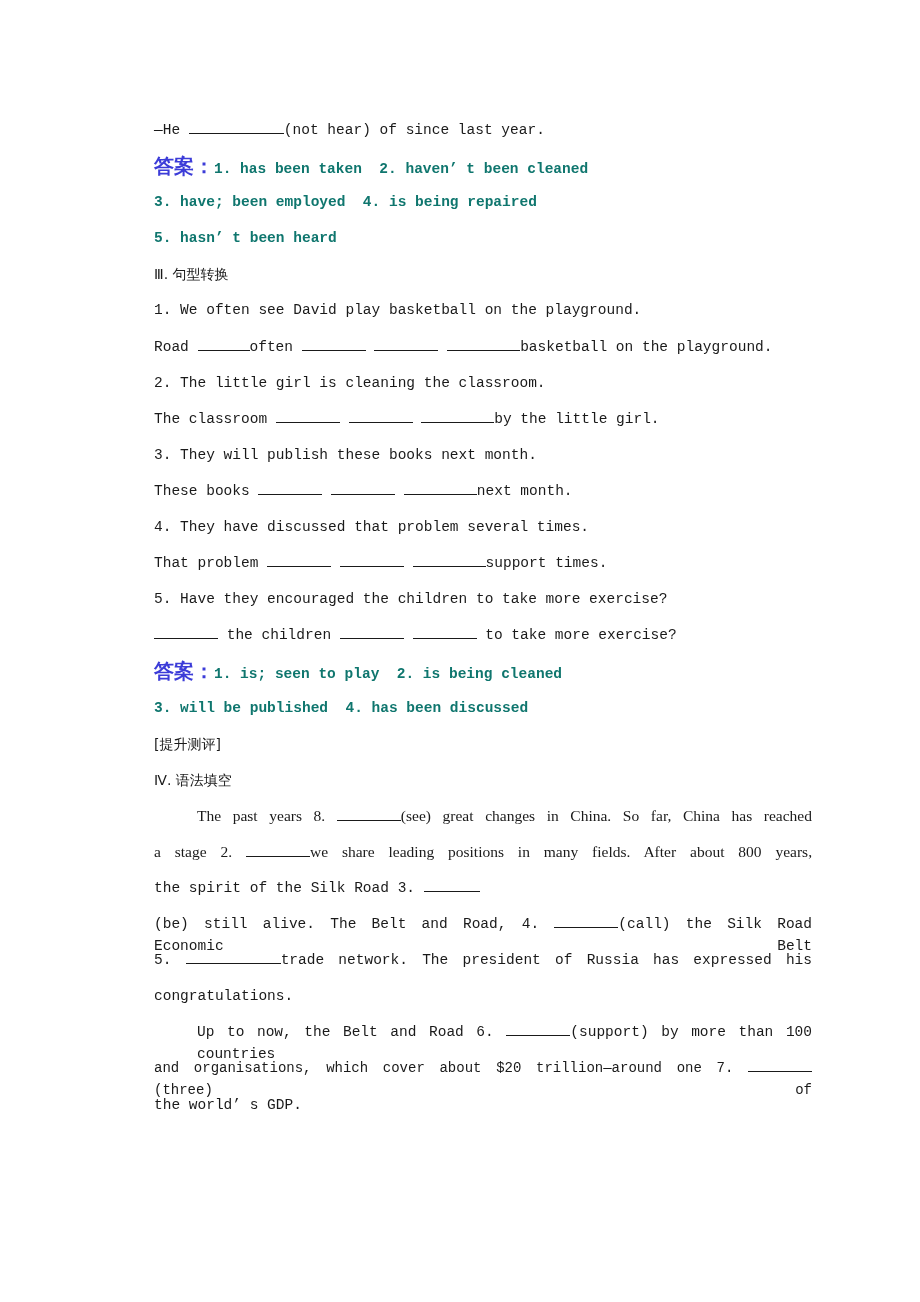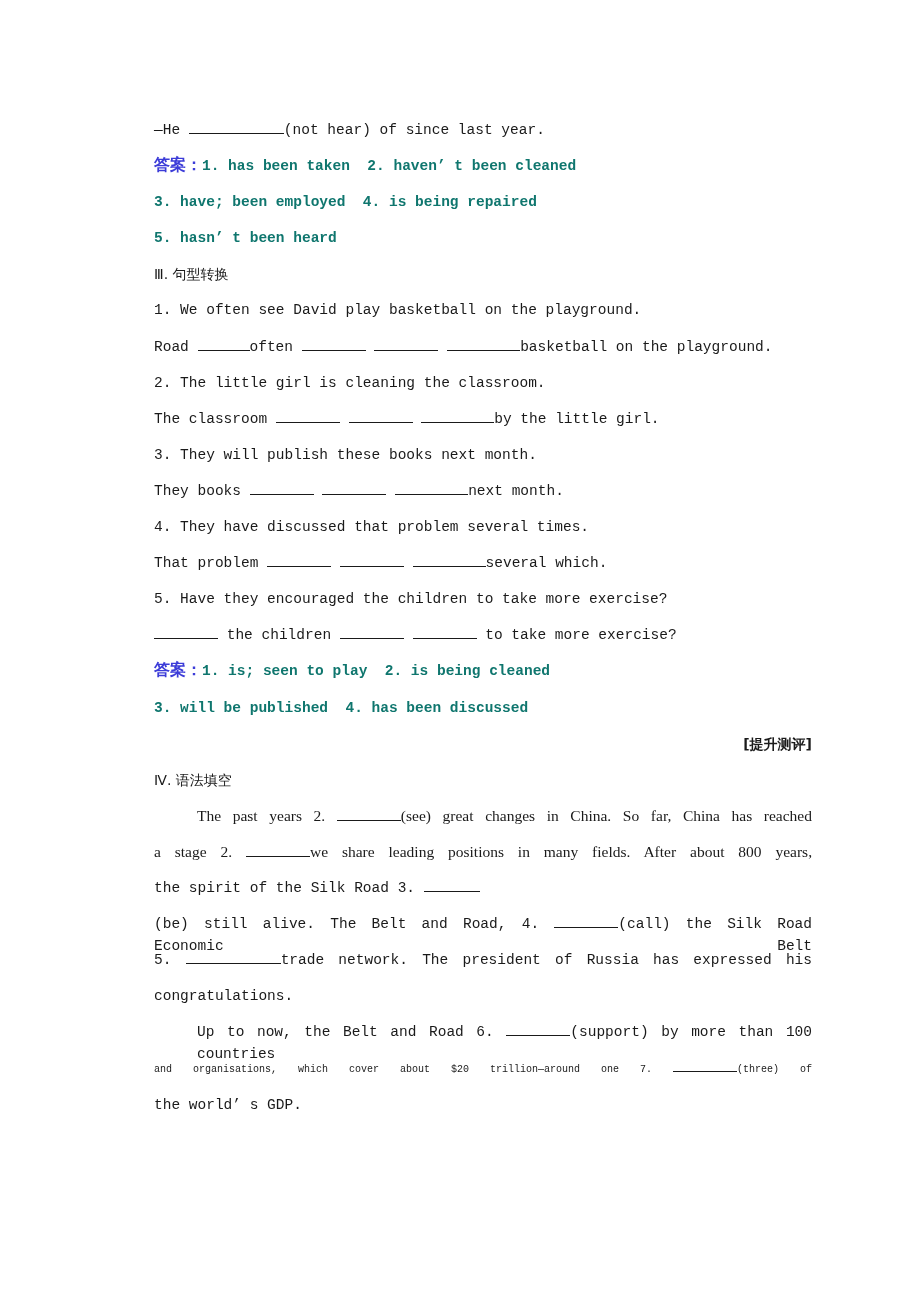--- a/index.html
+++ b/index.html
@@ -28,28 +28,28 @@
       line-height: 22px;
       white-space: pre;
       position: relative;
     }
     .line.justify {
       white-space: normal;
       text-align: justify;
       text-align-last: justify;
     }
     .indent { padding-left: 43px; }
-    .center { text-align: right; font-weight: bold; }
+    .center { text-align: left; }
     .blank {
       display: inline-block;
       border-bottom: 1px solid #1a1a1a;
       height: 14px;
       vertical-align: baseline;
     }
-    .ans-label { color: #3c3cd8; font-weight: bold; font-family: Liberation Mono, monospace; font-size: 16px; }
+    .ans-label { color: #3c3cd8; font-weight: bold; font-family: Liberation Serif, serif; font-size: 20px; }
     .ans { color: #0f766e; font-weight: bold; }
     .cjk { font-family: "DejaVu Sans", sans-serif; font-size: 14px; }
     .serifish { font-family: "Liberation Serif", "DejaVu Serif", serif; font-size: 15.5px; }
     .w64 { width: 64px; }
     .w72 { width: 73px; }
     .w56 { width: 56px; }
     .w95 { width: 95px; }
     .w52 { width: 52px; }
   </style>
 </head>
@@ -65,37 +65,37 @@
 
   <div class="line cjk">Ⅲ. 句型转换</div>
 
   <div class="line">1. We often see David play basketball on the playground.</div>
   <div class="line"><span>Road </span><span class="blank w52"></span><span>often </span><span class="blank w64"></span><span> </span><span class="blank w64"></span><span> </span><span class="blank w72"></span><span>basketball on the playground.</span></div>
 
   <div class="line">2. The little girl is cleaning the classroom.</div>
   <div class="line"><span>The classroom </span><span class="blank w64"></span><span> </span><span class="blank w64"></span><span> </span><span class="blank w72"></span><span>by the little girl.</span></div>
 
   <div class="line">3. They will publish these books next month.</div>
-  <div class="line"><span>They books </span><span class="blank w64"></span><span> </span><span class="blank w64"></span><span> </span><span class="blank w72"></span><span>next month.</span></div>
+  <div class="line"><span>These books </span><span class="blank w64"></span><span> </span><span class="blank w64"></span><span> </span><span class="blank w72"></span><span>next month.</span></div>
 
   <div class="line">4. They have discussed that problem several times.</div>
-  <div class="line"><span>That problem </span><span class="blank w64"></span><span> </span><span class="blank w64"></span><span> </span><span class="blank w72"></span><span>several which.</span></div>
+  <div class="line"><span>That problem </span><span class="blank w64"></span><span> </span><span class="blank w64"></span><span> </span><span class="blank w72"></span><span>support times.</span></div>
 
   <div class="line">5. Have they encouraged the children to take more exercise?</div>
   <div class="line"><span class="blank w64"></span><span> the children </span><span class="blank w64"></span><span> </span><span class="blank w64"></span><span> to take more exercise?</span></div>
 
   <div class="line"><span class="ans-label">答案：</span><span class="ans">1. is; seen to play  2. is being cleaned</span></div>
   <div class="line"><span class="ans">3. will be published  4. has been discussed</span></div>
 
   <div class="line center cjk">[提升测评]</div>
   <div class="line cjk">Ⅳ. 语法填空</div>
 
-  <div class="line justify serifish indent"><span>The past years 2. </span><span class="blank w64"></span><span>(see) great changes in China. So far, China has reached</span></div>
+  <div class="line justify serifish indent"><span>The past years 8. </span><span class="blank w64"></span><span>(see) great changes in China. So far, China has reached</span></div>
   <div class="line justify serifish"><span>a stage 2. </span><span class="blank w64"></span><span>we share leading positions in many fields. After about 800 years,</span></div>
   <div class="line"><span>the spirit of the Silk Road 3. </span><span class="blank w56"></span></div>
   <div class="line justify"><span>(be) still alive. The Belt and Road, 4. </span><span class="blank w64"></span><span>(call) the Silk Road Economic Belt</span></div>
   <div class="line justify"><span>5. </span><span class="blank w95"></span><span>trade network. The president of Russia has expressed his</span></div>
   <div class="line">congratulations.</div>
   <div class="line justify indent"><span>Up to now, the Belt and Road 6. </span><span class="blank w64"></span><span>(support) by more than 100 countries</span></div>
-  <div class="line justify" style="font-size:10px;"><span>and organisations, which cover about $20 trillion—around one 7. </span><span class="blank w64"></span><span>(three) of</span></div>
+  <div class="line justify" style="font-size:14px;"><span>and organisations, which cover about $20 trillion—around one 7. </span><span class="blank w64"></span><span>(three) of</span></div>
   <div class="line">the world’ s GDP.</div>
 
 </div>
 
 </body></html>

